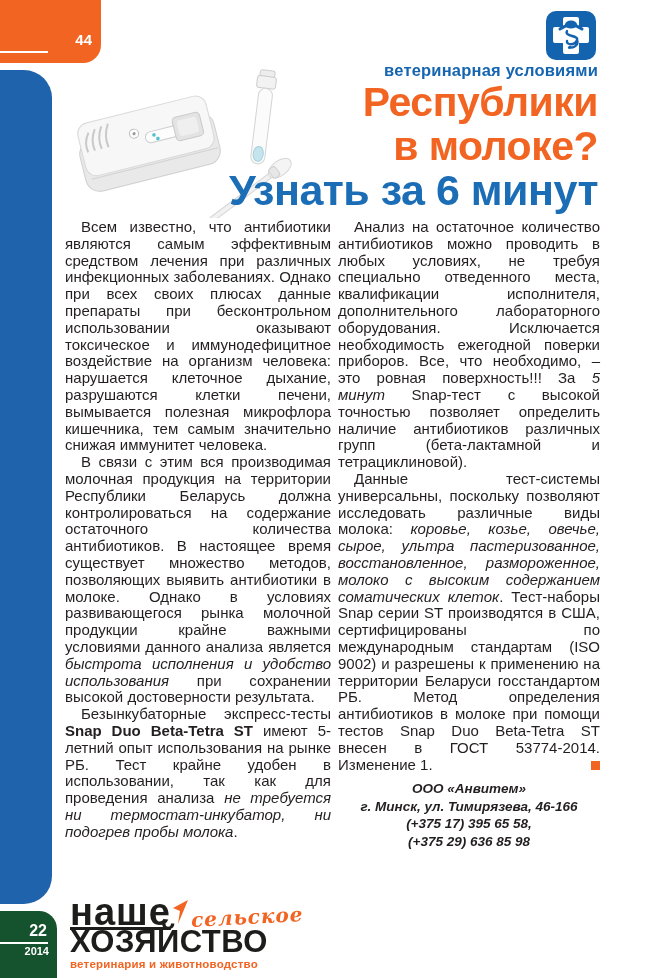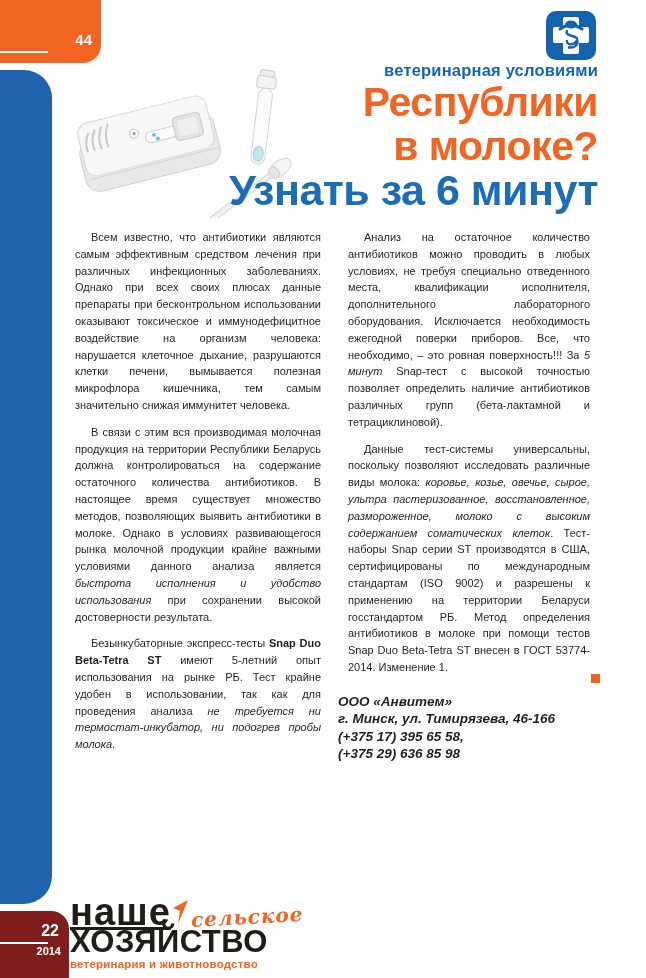--- a/index.html
+++ b/index.html
@@ -6,47 +6,47 @@
   .page{position:relative;width:646px;height:978px;background:#fff;overflow:hidden;
         font-family:"Liberation Sans",sans-serif;color:#231f20;}
 
   
   .tab-top{position:absolute;left:0;top:0;width:57px;height:63px;background:#F26422;
            border-radius:0 0 18px 0;padding-left:44px;}
   .tab-top .num{position:absolute;right:9px;top:31px;color:#fff;font-weight:bold;font-size:15px;}
   .tab-top .rule{position:absolute;left:0;top:51px;width:48px;height:2px;background:#fff;}
   .rail-blue{position:absolute;left:0;top:70px;width:52px;height:834px;background:#1E63AC;
              border-radius:0 28px 28px 0;}
-  .tab-bottom{position:absolute;left:0;top:911px;width:69px;height:67px;background:#7f1d1d;
+  .tab-bottom{position:absolute;left:0;top:911px;width:57px;height:67px;background:#14532d;
               border-radius:0 18px 0 0;}
   .tab-bottom .num{position:absolute;right:10px;top:11px;color:#fff;font-weight:bold;font-size:16px;}
   .tab-bottom .rule{position:absolute;left:0;top:31px;width:48px;height:2px;background:#fff;}
   .tab-bottom .year{position:absolute;right:8px;top:34px;color:#fff;font-weight:bold;font-size:11px;}
 
   
   .badge{position:absolute;left:546px;top:11px;width:50px;height:49px;}
   .section-label{position:absolute;right:48px;top:61px;color:#1565B0;font-weight:bold;
                  font-size:16.5px;letter-spacing:0.2px;}
   .title{position:absolute;right:48px;top:80px;text-align:right;font-weight:bold;
          line-height:44px;letter-spacing:-0.5px;}
   .title .l1,.title .l2{color:#F26422;font-size:41px;display:block;}
   .title .l3{color:#1B6DB5;font-size:43px;display:block;}
 
   .product{position:absolute;left:56px;top:68px;}
 
   
   .columns{position:absolute;left:65px;top:219px;width:535px;display:flex;gap:7px;}
   .col{width:266px;}
   .col.right{width:262px;}
-  .col p{margin:10px;text-align:justify;text-indent:16px;font-size:11px;line-height:16.8px;}
+  .col p{margin:0;text-align:justify;text-indent:16px;font-size:15px;line-height:16.8px;}
   .seg-i{font-style:italic;}
   .seg-b{font-weight:bold;}
   .marker-row{text-align:right;margin-top:-13px;line-height:9px;}
   .end-marker{display:inline-block;width:9px;height:9px;background:#F26422;}
-  .contact{margin-top:10px;text-align:left;font-weight:bold;font-style:italic;
+  .contact{margin-top:10px;text-align:center;font-weight:bold;font-style:italic;
            font-size:13.5px;line-height:17.5px;}
 
   
   .logo{position:absolute;left:70px;top:897px;width:260px;}
   .logo-row1{display:flex;align-items:flex-start;}
   .logo-nashe{font-size:38px;font-weight:bold;color:#1d1d1b;line-height:31px;letter-spacing:1px;text-decoration:underline;}
   .logo-flag{margin:2px 2px 0 2px;}
   .logo-selskoe{font-family:"DejaVu Serif",serif;font-style:italic;font-weight:bold;
                 color:#F26422;font-size:20px;line-height:20px;margin-top:10px;
                 transform:rotate(-3deg);letter-spacing:1px;}

